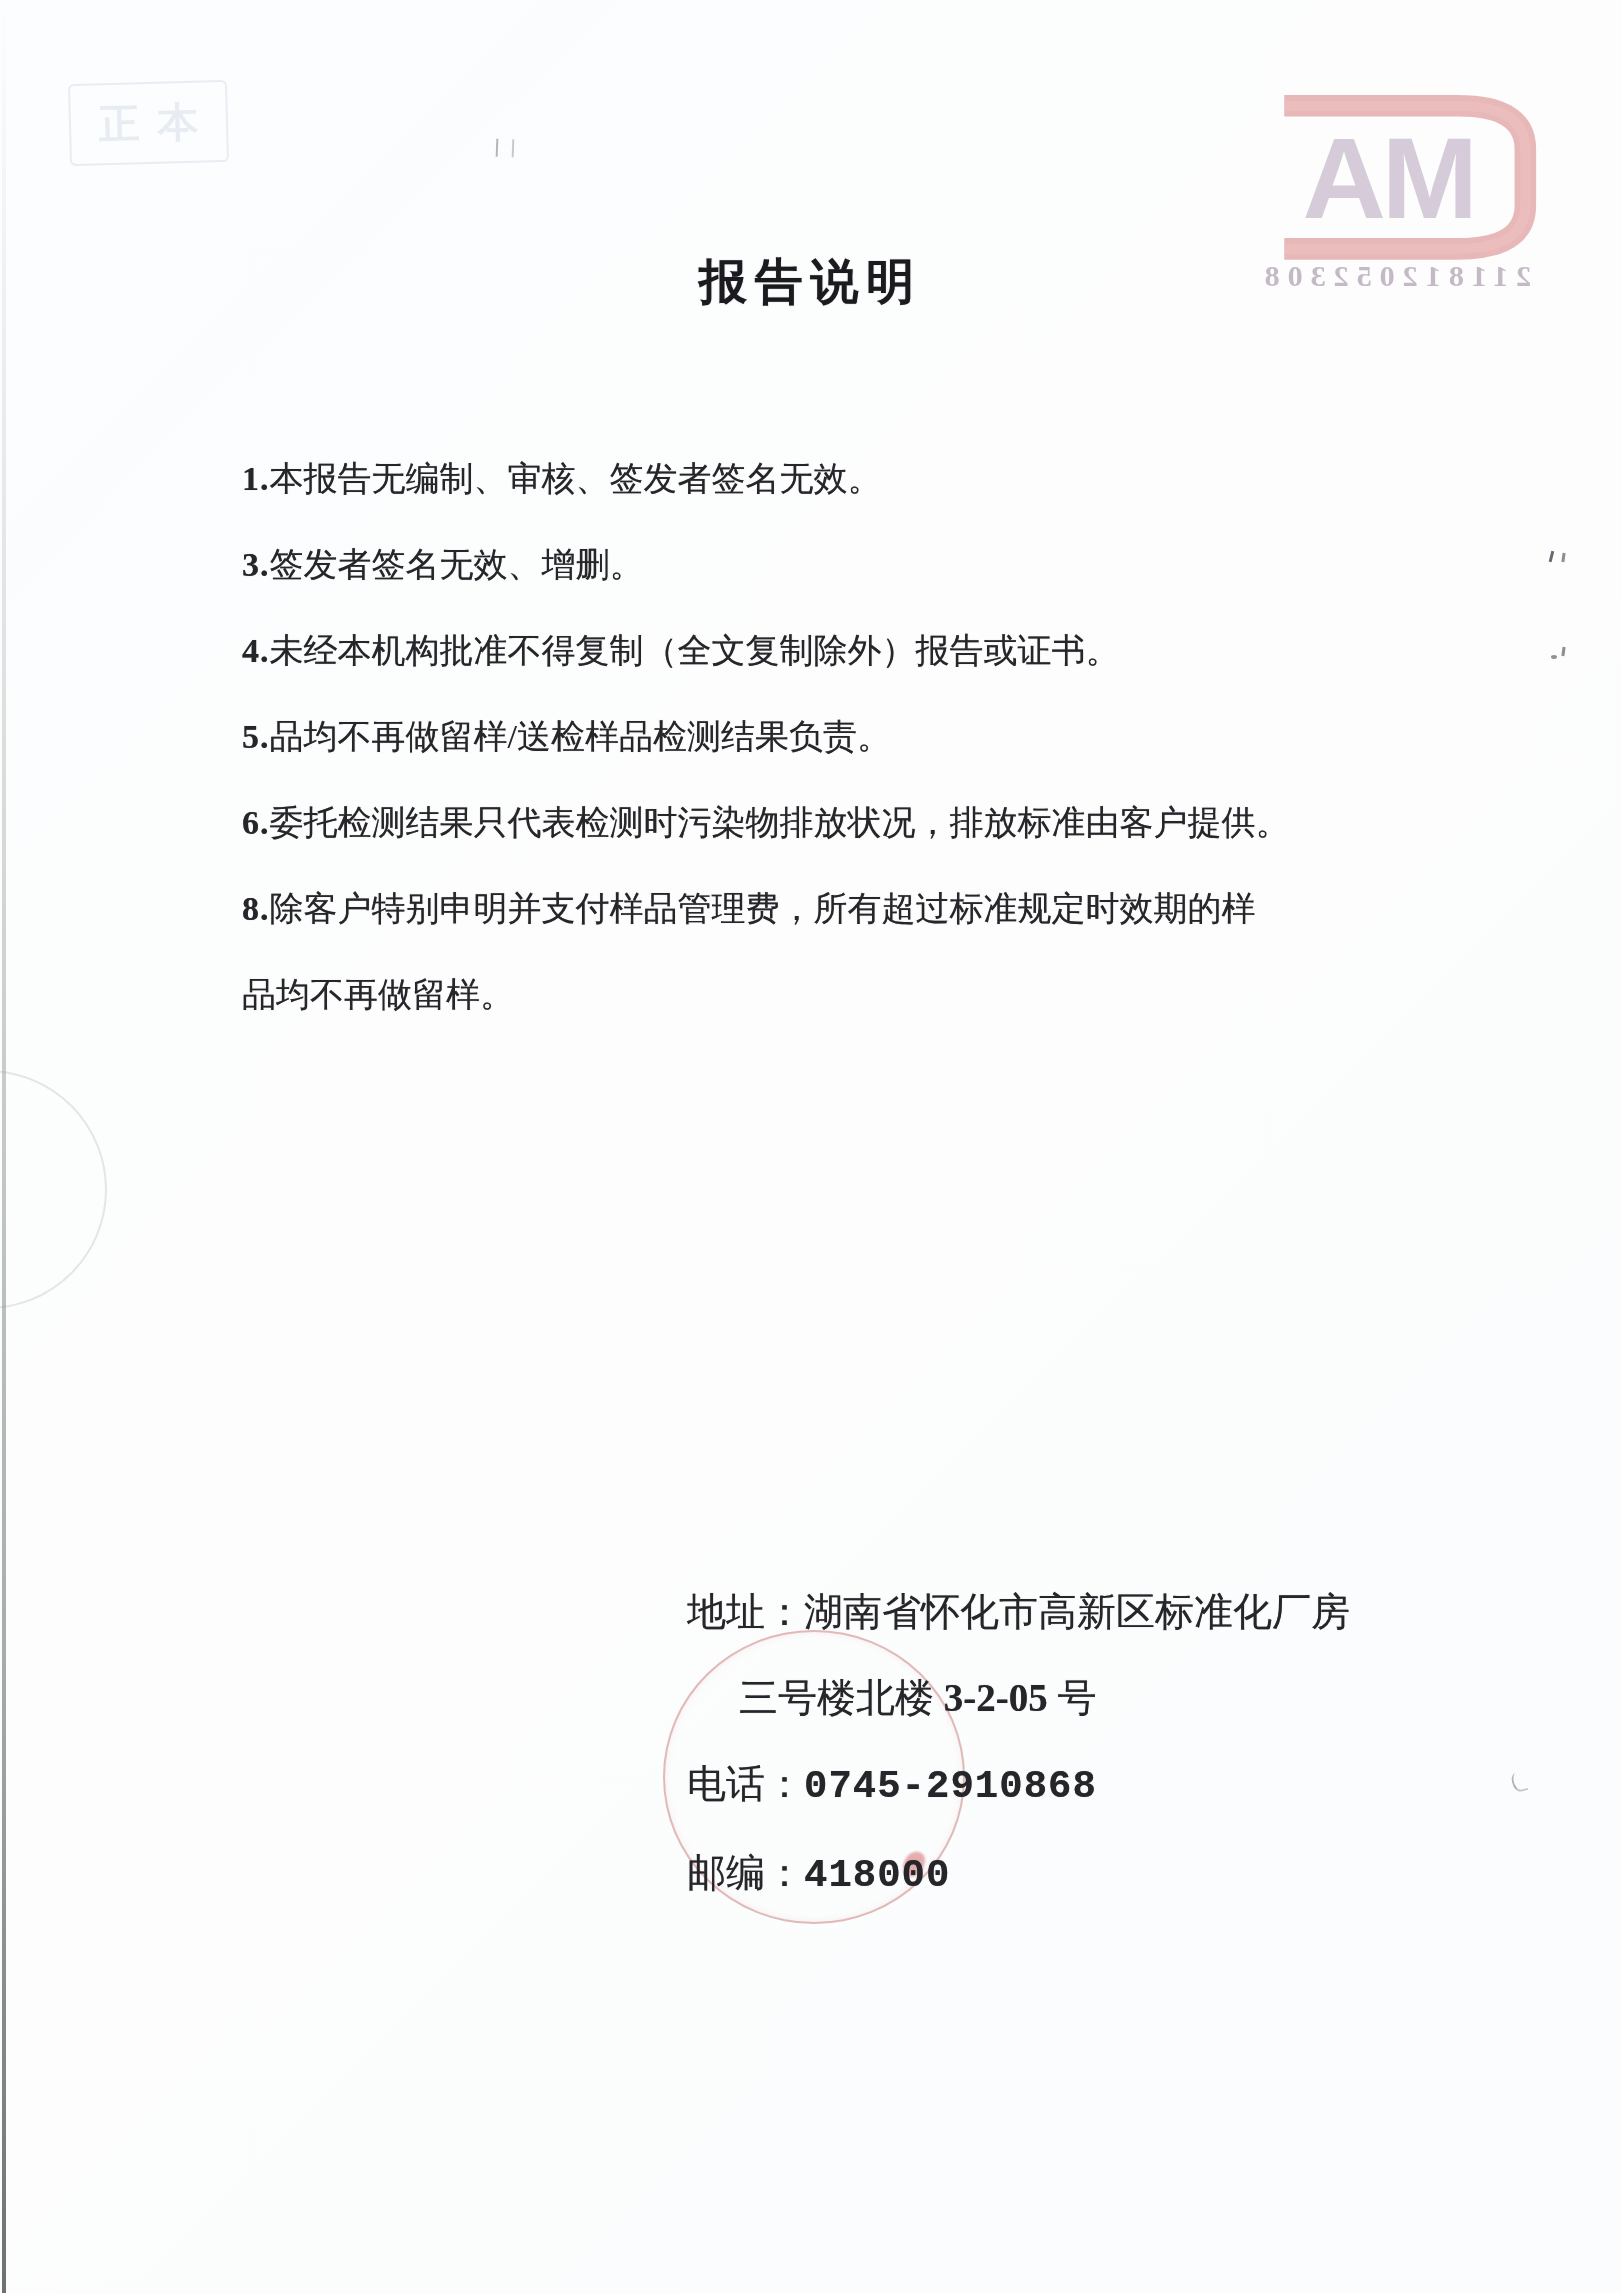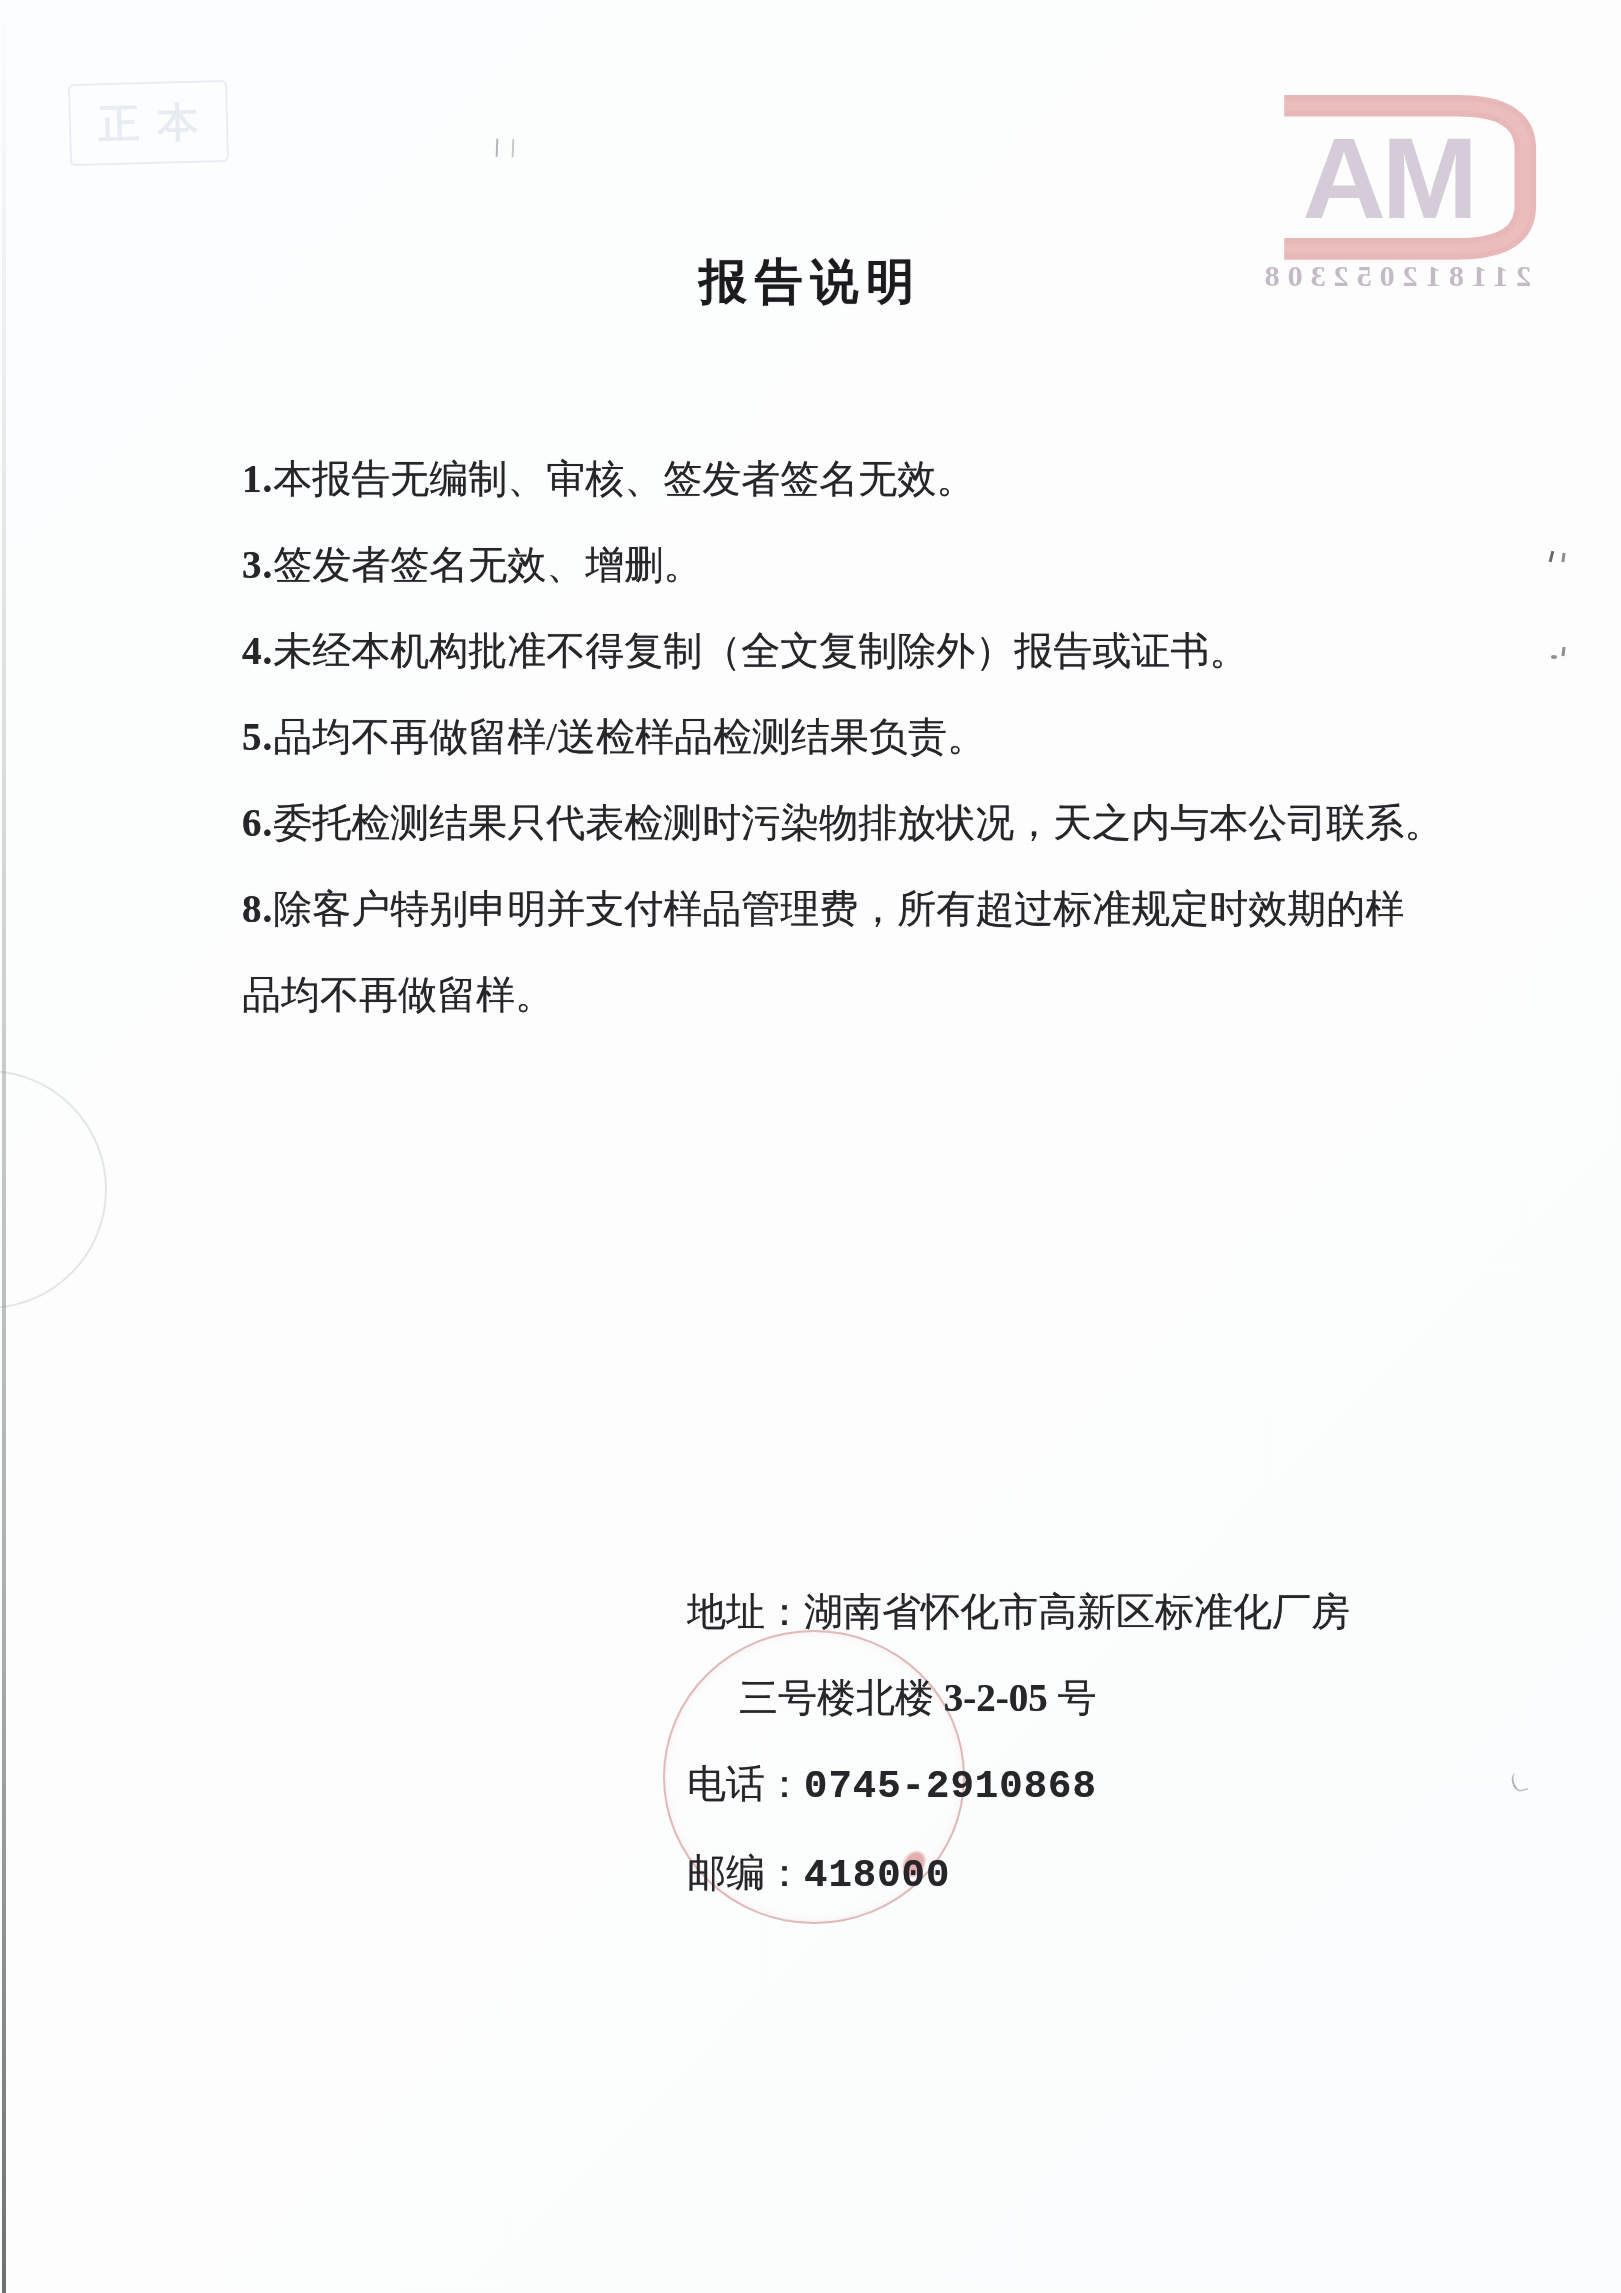--- a/index.html
+++ b/index.html
@@ -15,21 +15,21 @@
   
   .title{
     position:absolute;left:0;top:243px;width:100%;
     text-align:center;line-height:78px;
     font-size:48px;font-weight:bold;letter-spacing:7.8px;
     color:#1b1b1f;text-shadow:0 0 1px rgba(25,25,35,.55);
   }
   
   .items{
     position:absolute;left:242px;top:436px;width:1318px;
-    font-size:39px;line-height:86px;
+    font-size:34px;line-height:86px;
     text-shadow:0 0 0.7px rgba(30,30,40,.6);
   }
   .item-num{font-weight:bold;letter-spacing:1px;}
   .item-text{white-space:pre-line;}
   .bn{font-weight:bold;}
   
   .contact{
     position:absolute;left:644px;top:1569px;
     font-size:39px;line-height:86px;
     text-shadow:0 0 0.7px rgba(30,30,40,.6);
@@ -110,21 +110,21 @@
     </svg>
   </div>
 
   <div class="title">报告说明</div>
 
   <div class="items">
     <div class="item"><span class="item-num">1.</span><span class="item-text">本报告无编制、审核、签发者签名无效。</span></div>
     <div class="item"><span class="item-num">3.</span><span class="item-text">签发者签名无效、增删。</span></div>
     <div class="item"><span class="item-num">4.</span><span class="item-text">未经本机构批准不得复制（全文复制除外）报告或证书。</span></div>
     <div class="item"><span class="item-num">5.</span><span class="item-text">品均不再做留样/送检样品检测结果负责。</span></div>
-    <div class="item"><span class="item-num">6.</span><span class="item-text">委托检测结果只代表检测时污染物排放状况，天之内与本公司联系。</span></div>
+    <div class="item"><span class="item-num">6.</span><span class="item-text">委托检测结果只代表检测时污染物排放状况，排放标准由客户提供。</span></div>
     <div class="item"><span class="item-num">8.</span><span class="item-text">除客户特别申明并支付样品管理费，所有超过标准规定时效期的样
 品均不再做留样。</span></div>
   </div>
 
   <div class="round-stamp"></div>
   <div class="red-blotch"></div>
 
   <div class="contact">
     <div><span class="c-label">地址：</span><span>湖南省怀化市高新区标准化厂房</span></div>
     <div class="c-indent"><span>三号楼北楼 <span class="bn">3-2-05</span> 号</span></div>

